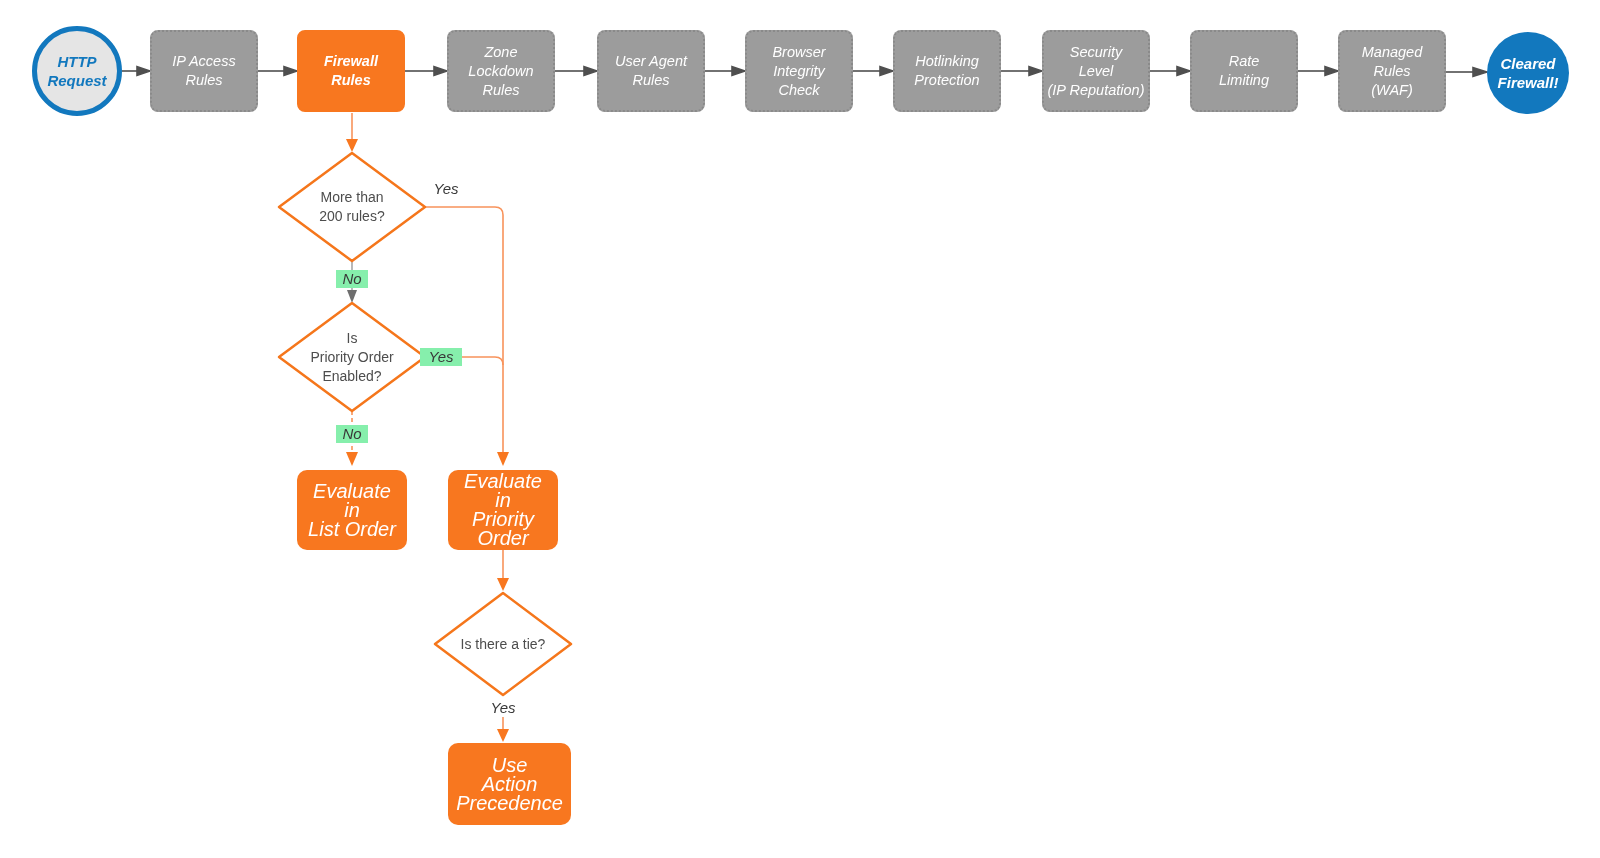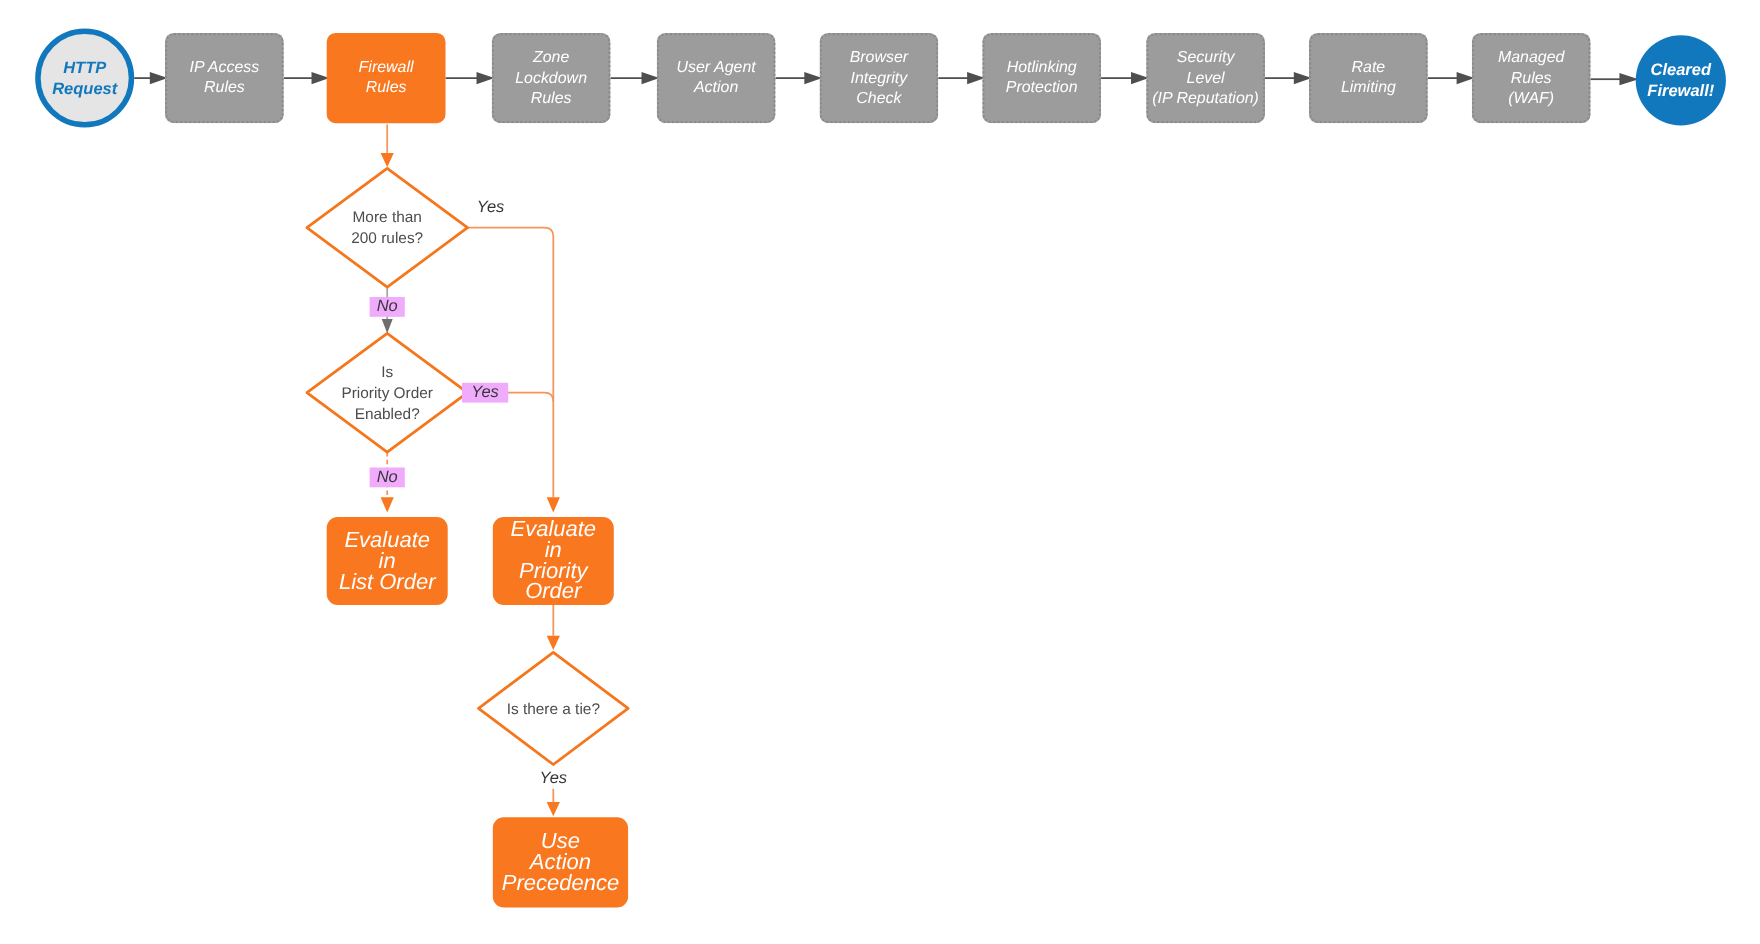--- a/index.html
+++ b/index.html
@@ -33,21 +33,21 @@
     border-radius:10px;background:#F8771F;
     color:#ffffff;font-style:italic;font-size:20px;line-height:19px;
   }
   
   .dlabel{color:#4D4D4D;font-size:14px;line-height:19px;z-index:3;}
   
   .elabel{
     color:#383838;font-style:italic;font-size:15px;line-height:18px;z-index:3;
     padding:0 3px;
   }
-  .elabel.bg{background:#f0abfc;}
+  .elabel.bg{background:#86efac;}
 </style>
 </head>
 <body>
 
 <div class="stage">
 
   <svg class="wires" width="1600" height="858" viewBox="0 0 1600 858">
 
     <g stroke="#4F4F4F" stroke-width="1.6" fill="#4F4F4F">
       <g>
@@ -132,34 +132,34 @@
   <div class="node circle" style="left:32px;top:26px;">
     <span class="lbl">HTTP
 Request</span>
   </div>
 
   <div class="node pbox" style="left:150px;">
     <span class="lbl">IP Access
 Rules</span>
   </div>
 
-  <div class="node pbox orange" style="left:297px;">
+  <div class="node pbox orange" style="left:297px;font-weight:bold;">
     <span class="lbl">Firewall
 Rules</span>
   </div>
 
   <div class="node pbox" style="left:447px;">
     <span class="lbl">Zone
 Lockdown
 Rules</span>
   </div>
 
   <div class="node pbox" style="left:597px;">
     <span class="lbl">User Agent
-Action</span>
+Rules</span>
   </div>
 
   <div class="node pbox" style="left:745px;">
     <span class="lbl">Browser
 Integrity
 Check</span>
   </div>
 
   <div class="node pbox" style="left:893px;">
     <span class="lbl">Hotlinking

